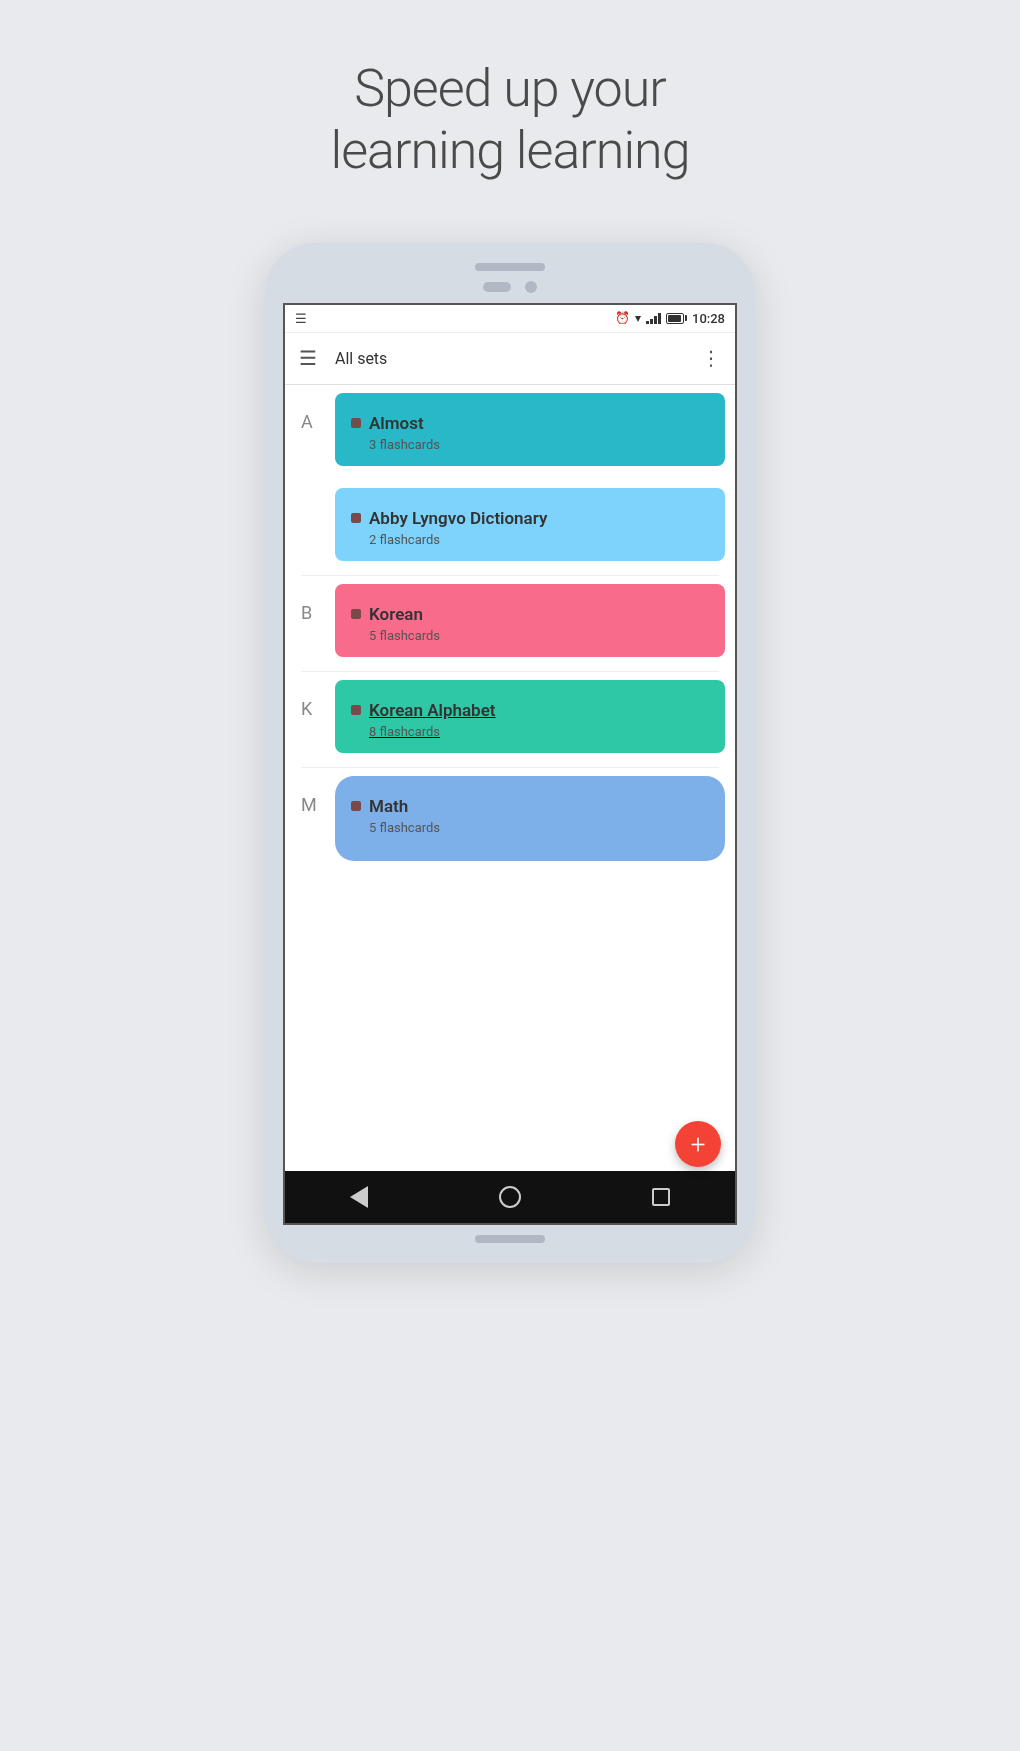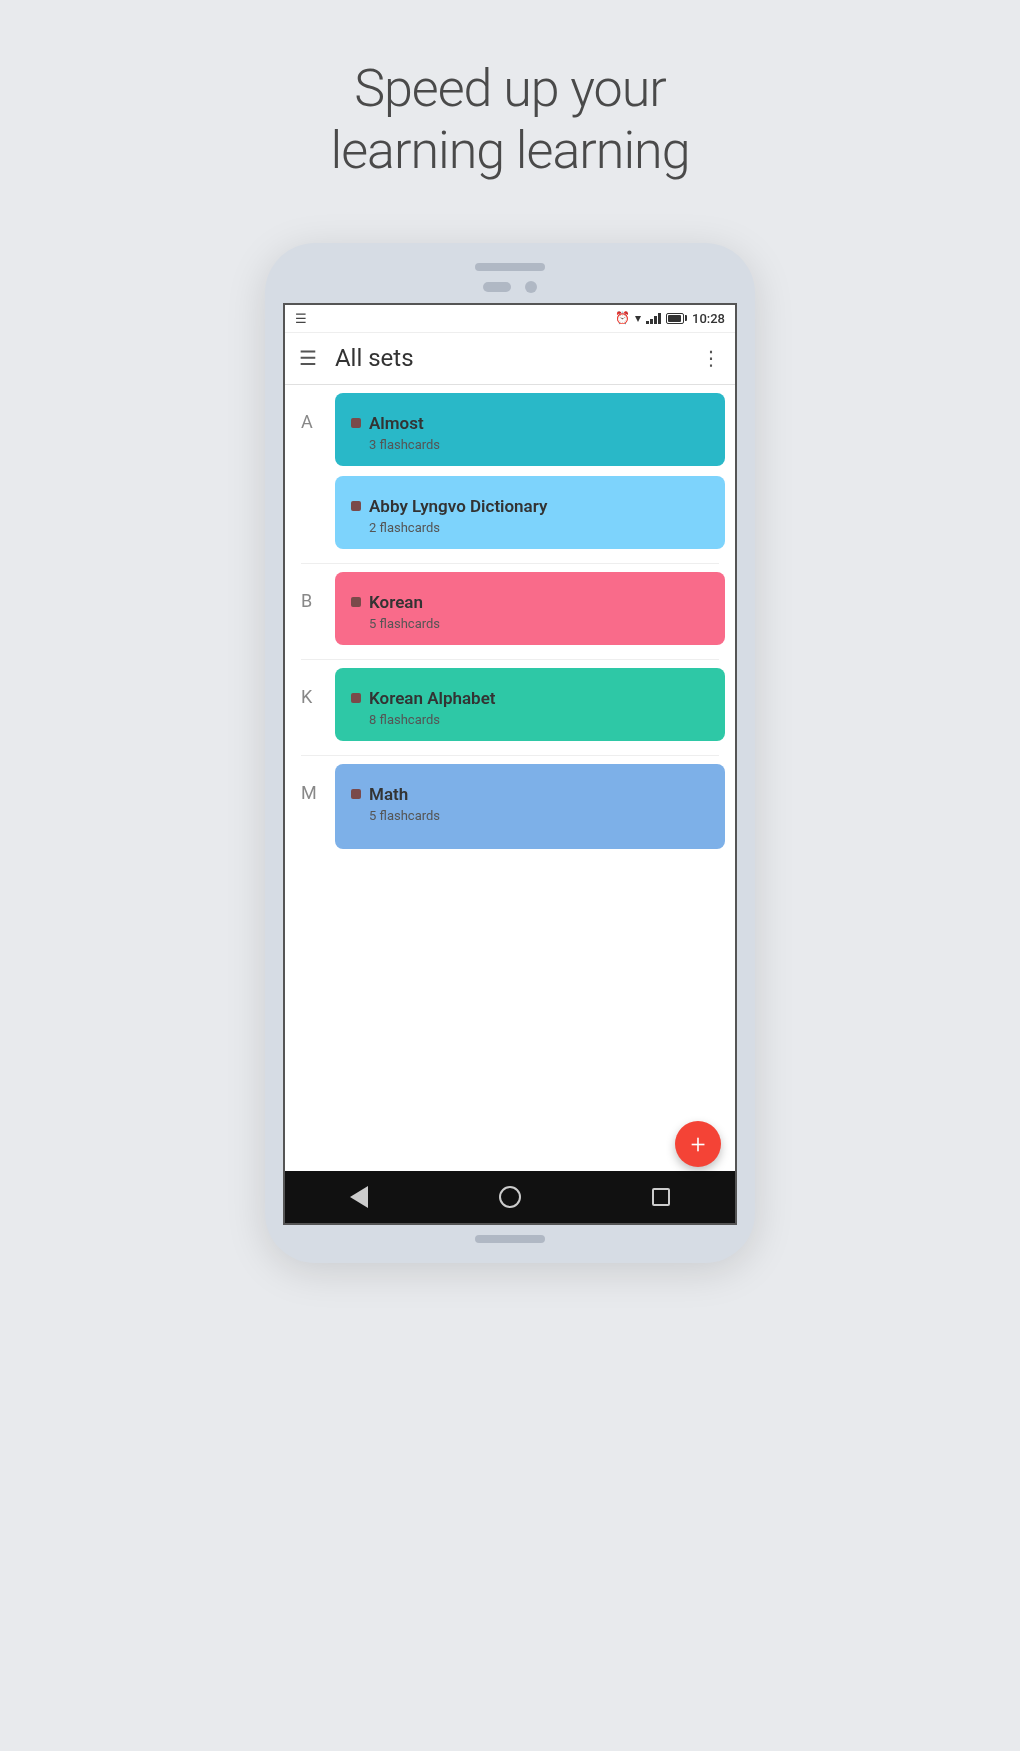--- a/index.html
+++ b/index.html
@@ -122,21 +122,21 @@
     }
 
     .hamburger-icon {
       font-size: 20px;
       color: #555;
       margin-right: 18px;
       cursor: pointer;
     }
 
     .app-title {
-      font-size: 24px;
+      font-size: 16px;
       color: #333;
       font-weight: 400;
       flex: 1;
     }
 
     .more-icon {
       font-size: 20px;
       color: #555;
       cursor: pointer;
     }
@@ -159,21 +159,21 @@
       font-size: 18px;
       color: #888;
       font-weight: 400;
       min-width: 24px;
       margin-top: 18px;
     }
 
     .cards-in-section {
       display: flex;
       flex-direction: column;
-      gap: 4px;
+      gap: 16px;
       flex: 1;
     }
 
     .card {
       border-radius: 8px;
       padding: 20px 16px 14px 16px;
       margin-bottom: 6px;
       cursor: pointer;
       position: relative;
     }
@@ -200,22 +200,22 @@
     .card-sub {
       font-size: 13px;
       color: #555;
       padding-left: 18px;
     }
 
     
     .card-teal { background-color: #29b8c8; }
     .card-yellow { background-color: #7dd3fc; }
     .card-pink { background-color: #f96b8a; }
-    .card-green { background-color: #2ec8a6; }
-    .card-blue { background-color: #7db0e8; }
+    .card-green { background-color: #2ec8a6; text-decoration: underline; }
+    .card-blue { background-color: #7db0e8; border-radius: 19px; }
 
     
     .fab {
       position: absolute;
       bottom: 56px;
       right: 14px;
       width: 46px;
       height: 46px;
       background: #f44336;
       border-radius: 50%;

